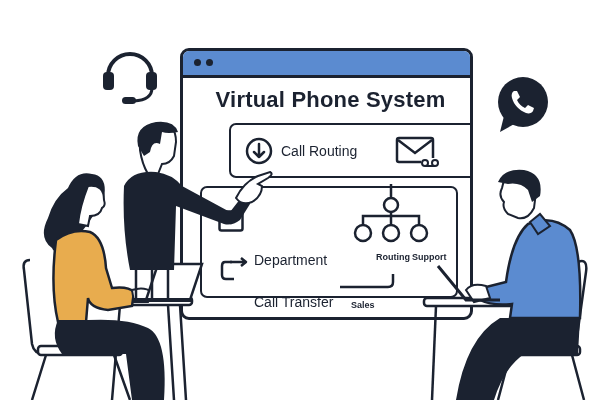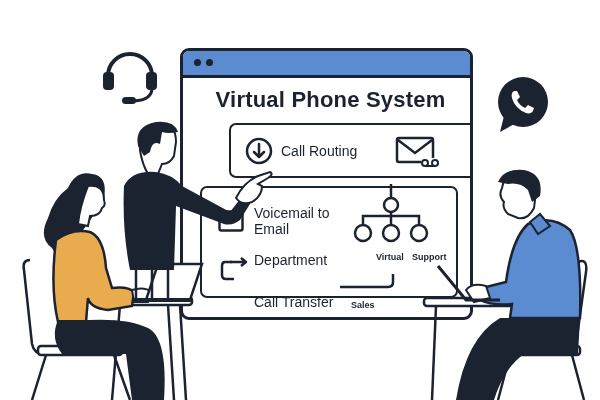--- a/index.html
+++ b/index.html
@@ -52,24 +52,20 @@
       <circle cx="40" cy="27" r="3" fill="none" stroke="#1b2230" stroke-width="2"></circle>
       <line x1="30" y1="30" x2="40" y2="30" stroke="#1b2230" stroke-width="2"></line>
     </svg>
   </div>
 
   <div class="card" style="left:17px; top:135px; width:258px; height:112px;">
     <svg style="left:16px;top:22px;" width="26" height="22" viewBox="0 0 26 22">
       <rect x="1.5" y="1.5" width="23" height="19" rx="2" fill="none" stroke="#1b2230" stroke-width="2.5"></rect>
       <path d="M5 7 L13 13 L21 7" fill="none" stroke="#1b2230" stroke-width="2.5"></path>
     </svg>
-    <div style="position:absolute;left:52px;top:17px;">
-      <div class="lbl" style="position:static;">Voicemail to</div>
-      <div class="lbl" style="position:static;">Email</div>
-    </div>
 
     <svg style="left:18px;top:70px;" width="30" height="26" viewBox="0 0 30 26">
       <path d="M12 4 H5 Q2 4 2 8 V17 Q2 21 6 21 H14" fill="none" stroke="#1b2230" stroke-width="2.5"></path>
       <path d="M10 4 H26 M21 0 L26 4 L21 8" fill="none" stroke="#1b2230" stroke-width="2.5" stroke-linejoin="round"></path>
     </svg>
     <div style="position:absolute;left:52px;top:64px;">
       <div class="lbl" style="position:static;">Department</div>
       <div class="lbl" style="position:static;margin-top:26px;">Call Transfer</div>
     </div>
     <svg style="left:136px;top:84px;" width="60" height="20" viewBox="0 0 60 20">
@@ -78,21 +74,21 @@
 
     <svg style="left:146px;top:-4px;" width="90" height="64" viewBox="0 0 90 64">
       <line x1="43" y1="0" x2="43" y2="14" stroke="#1b2230" stroke-width="2.5"></line>
       <circle cx="43" cy="21" r="7" fill="#fff" stroke="#1b2230" stroke-width="2.5"></circle>
       <path d="M43 28 V32 M15 40 V32 H71 V40 M43 32 V42" fill="none" stroke="#1b2230" stroke-width="2.5"></path>
       <circle cx="15" cy="49" r="8" fill="#fff" stroke="#1b2230" stroke-width="2.5"></circle>
       <circle cx="43" cy="49" r="8" fill="#fff" stroke="#1b2230" stroke-width="2.5"></circle>
       <circle cx="71" cy="49" r="8" fill="#fff" stroke="#1b2230" stroke-width="2.5"></circle>
     </svg>
     <span class="dept" style="left:149px; top:72px;margin-top:40px;">Sales</span>
-    <span class="dept" style="left:174px; top:64px;">Virtual</span>
+    <span class="dept" style="left:174px; top:64px;">Routing</span>
     <span class="dept" style="left:210px; top:64px;">Support</span>
   </div>
 </div>
 
 <svg style="left:100px;top:295px;" width="95" height="105" viewBox="0 0 95 105">
   <rect x="2" y="2" width="90" height="8" rx="3" fill="#fff" stroke="#1b2230" stroke-width="2.5"></rect>
   <path d="M20 10 L12 105 M80 10 L86 105 M68 10 L74 105" fill="none" stroke="#1b2230" stroke-width="2.5"></path>
 </svg>
 <svg style="left:422px;top:296px;" width="100" height="104" viewBox="0 0 100 104">
   <rect x="2" y="2" width="95" height="8" rx="3" fill="#fff" stroke="#1b2230" stroke-width="2.5"></rect>

